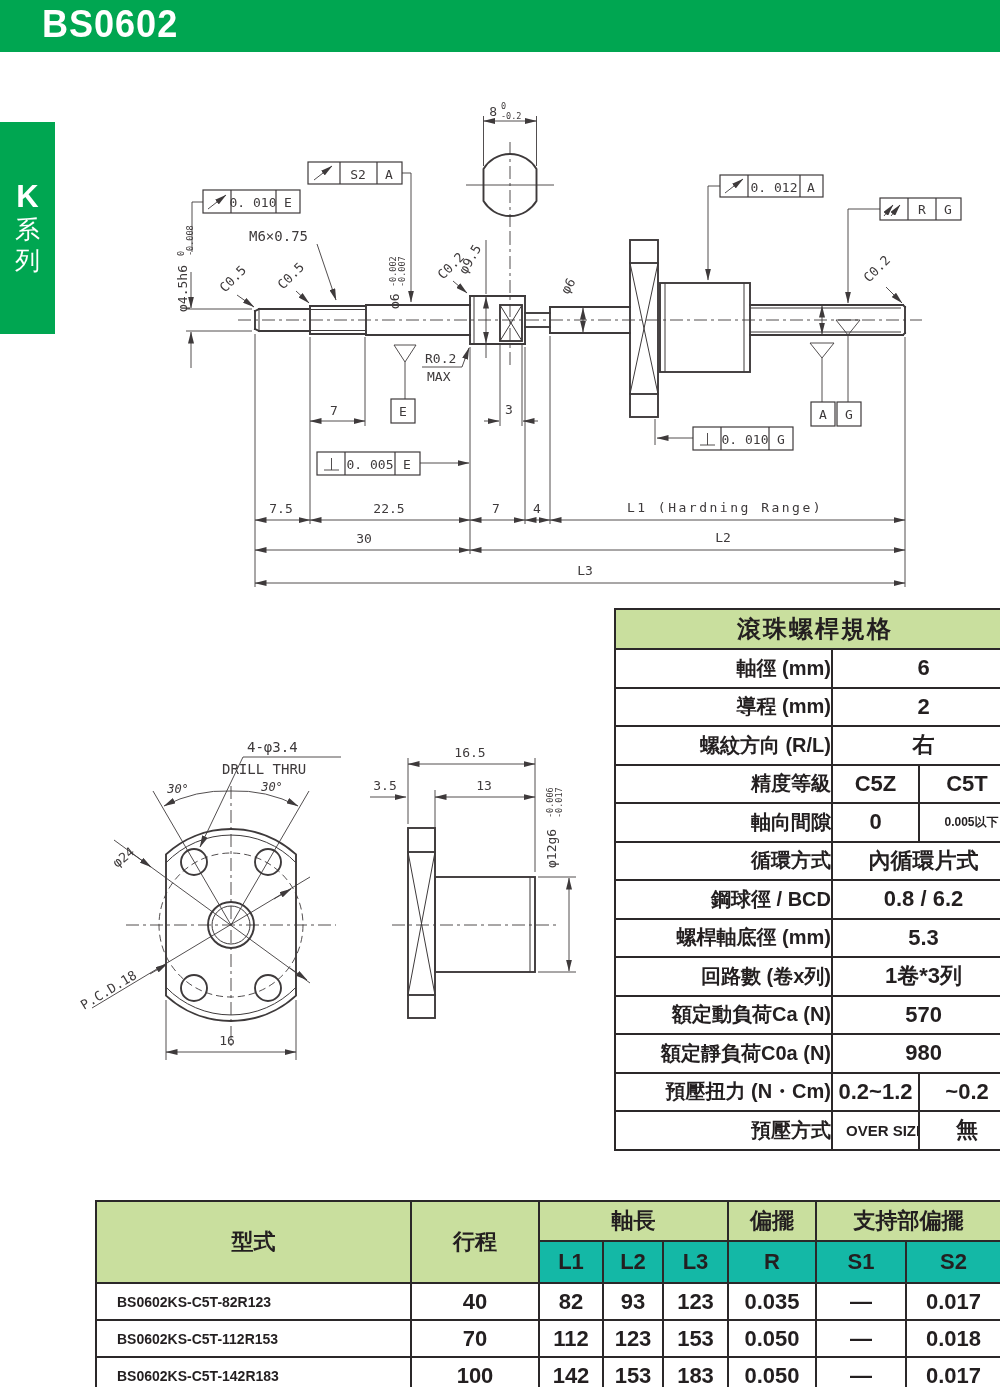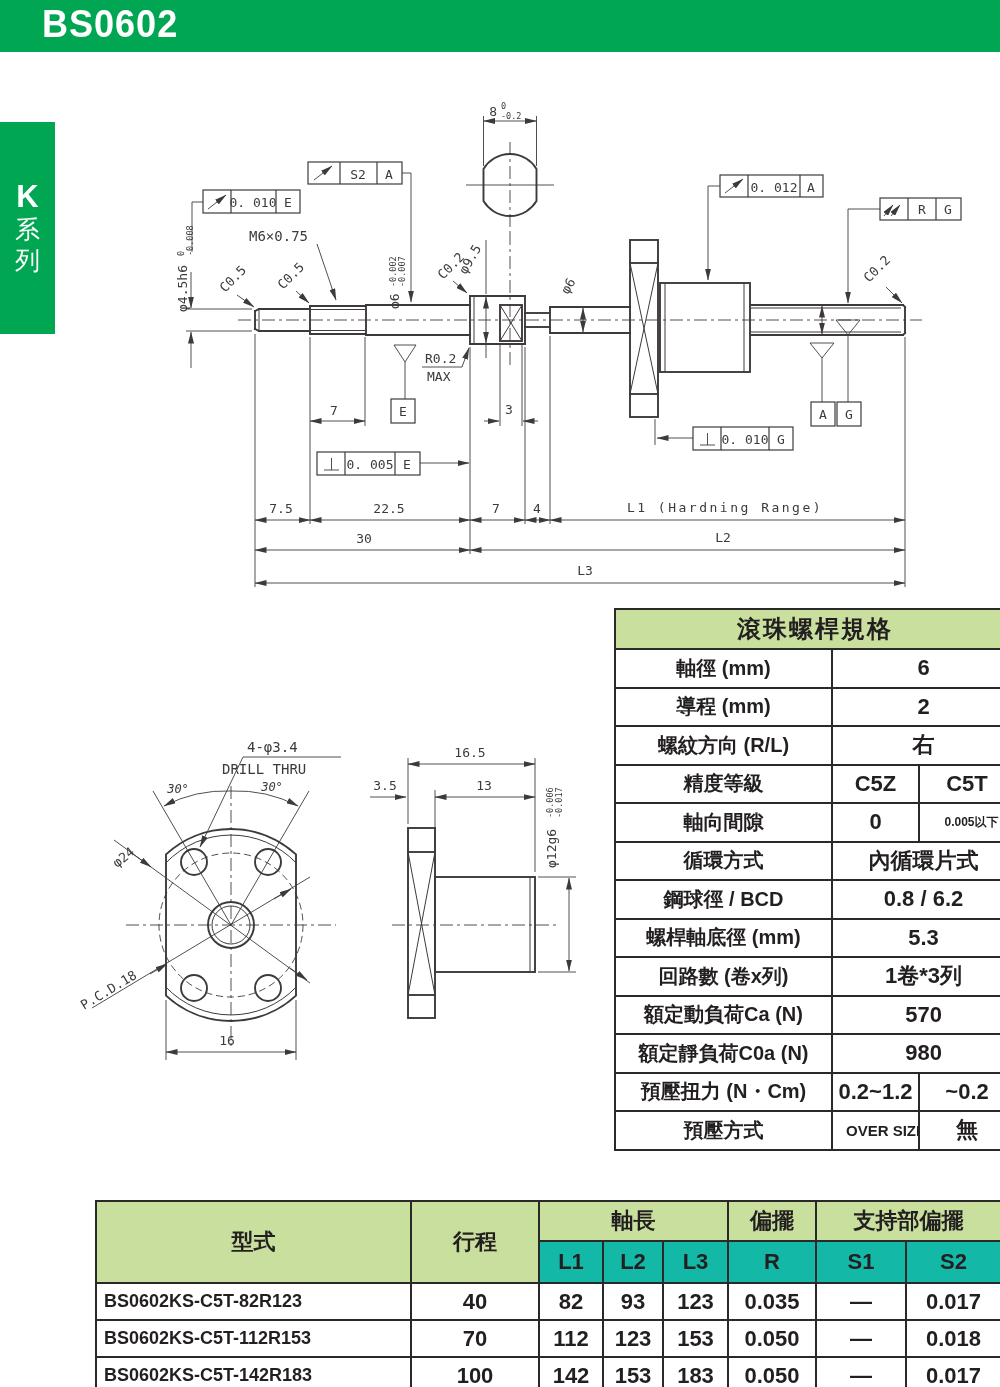--- a/index.html
+++ b/index.html
@@ -22,32 +22,32 @@
   .cl{stroke-dasharray:13 4 3 4;}
   .dsh{stroke-dasharray:7 4;}
   .fr{stroke:#3e3a3b;stroke-width:1.2;fill:#ffffff;}
   .t8{font-size:8.5px;}
   .t12{font-size:12px;}
   .t14{font-size:14px;}
   
   .spec{border-collapse:collapse;table-layout:fixed;width:400px;background:#fff;margin-left:16px;}
   .spec td{border:2px solid #2b2829;text-align:center;font-weight:bold;font-size:22px;
            height:36.5px;padding:0;white-space:nowrap;overflow:hidden;}
-  .spec td.lab{font-size:20px;}
+  .spec td.lab{font-size:20px;text-align:right;}
   .spec td.t{background:#c9df9e;font-size:24px;letter-spacing:2px;height:38px;}
   .spec td.small{font-size:12px;padding-left:9px;}
   .spec td.xsmall{font-size:15px;padding-left:13px;}
   
   .model{border-collapse:collapse;table-layout:fixed;width:905px;background:#fff;}
   .model td{border:2px solid #2b2829;text-align:center;font-weight:bold;font-size:22px;
             padding:0;white-space:nowrap;overflow:hidden;}
   .model tr.h1 td{background:#c9df9e;height:38px;}
   .model tr.h2 td{background:#14b8a6;height:40px;}
   .model tr.d td{height:35px;}
-  .model td.mod{text-align:left;padding-left:7px;font-size:18px;letter-spacing:0;}
+  .model td.mod{text-align:left;padding-left:20px;font-size:14px;letter-spacing:0;}
 </style>
 </head>
 <body>
 
 <div class="abs top-bar"></div>
 <div class="abs top-title">BS0602</div>
 
 <div class="abs side-tab">
   <div class="k">K</div>
   <div class="series">系列</div>

